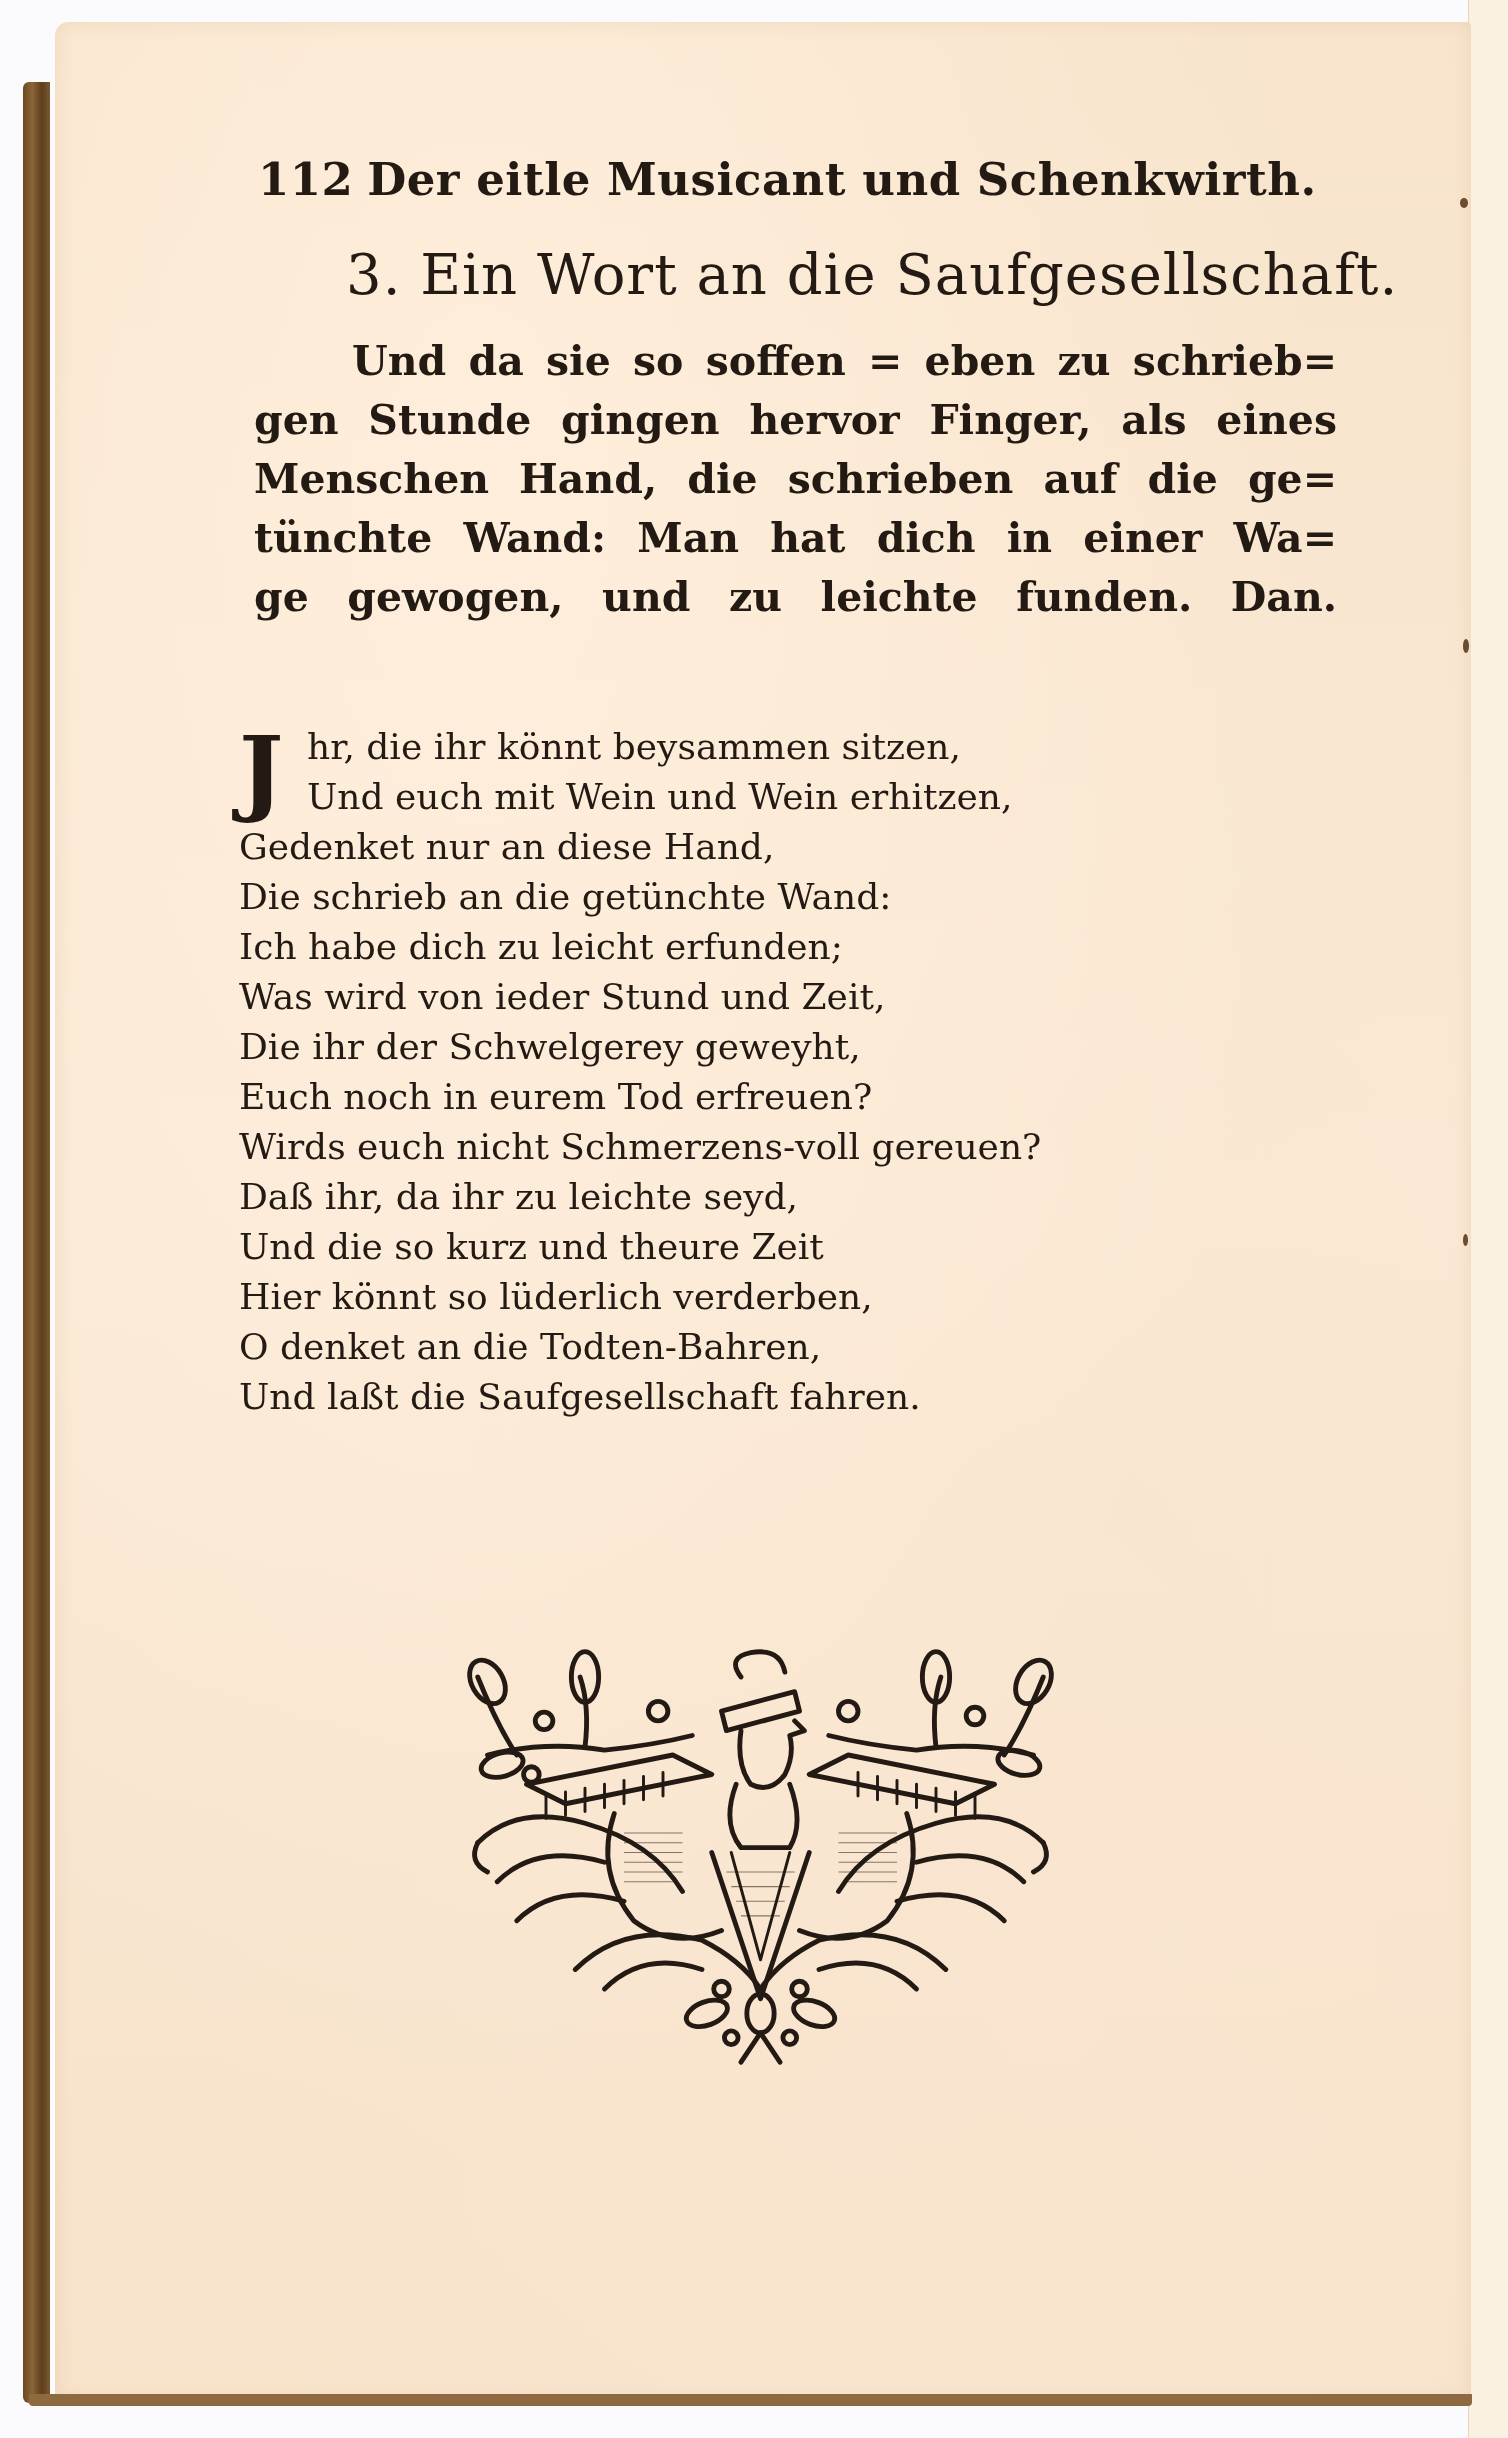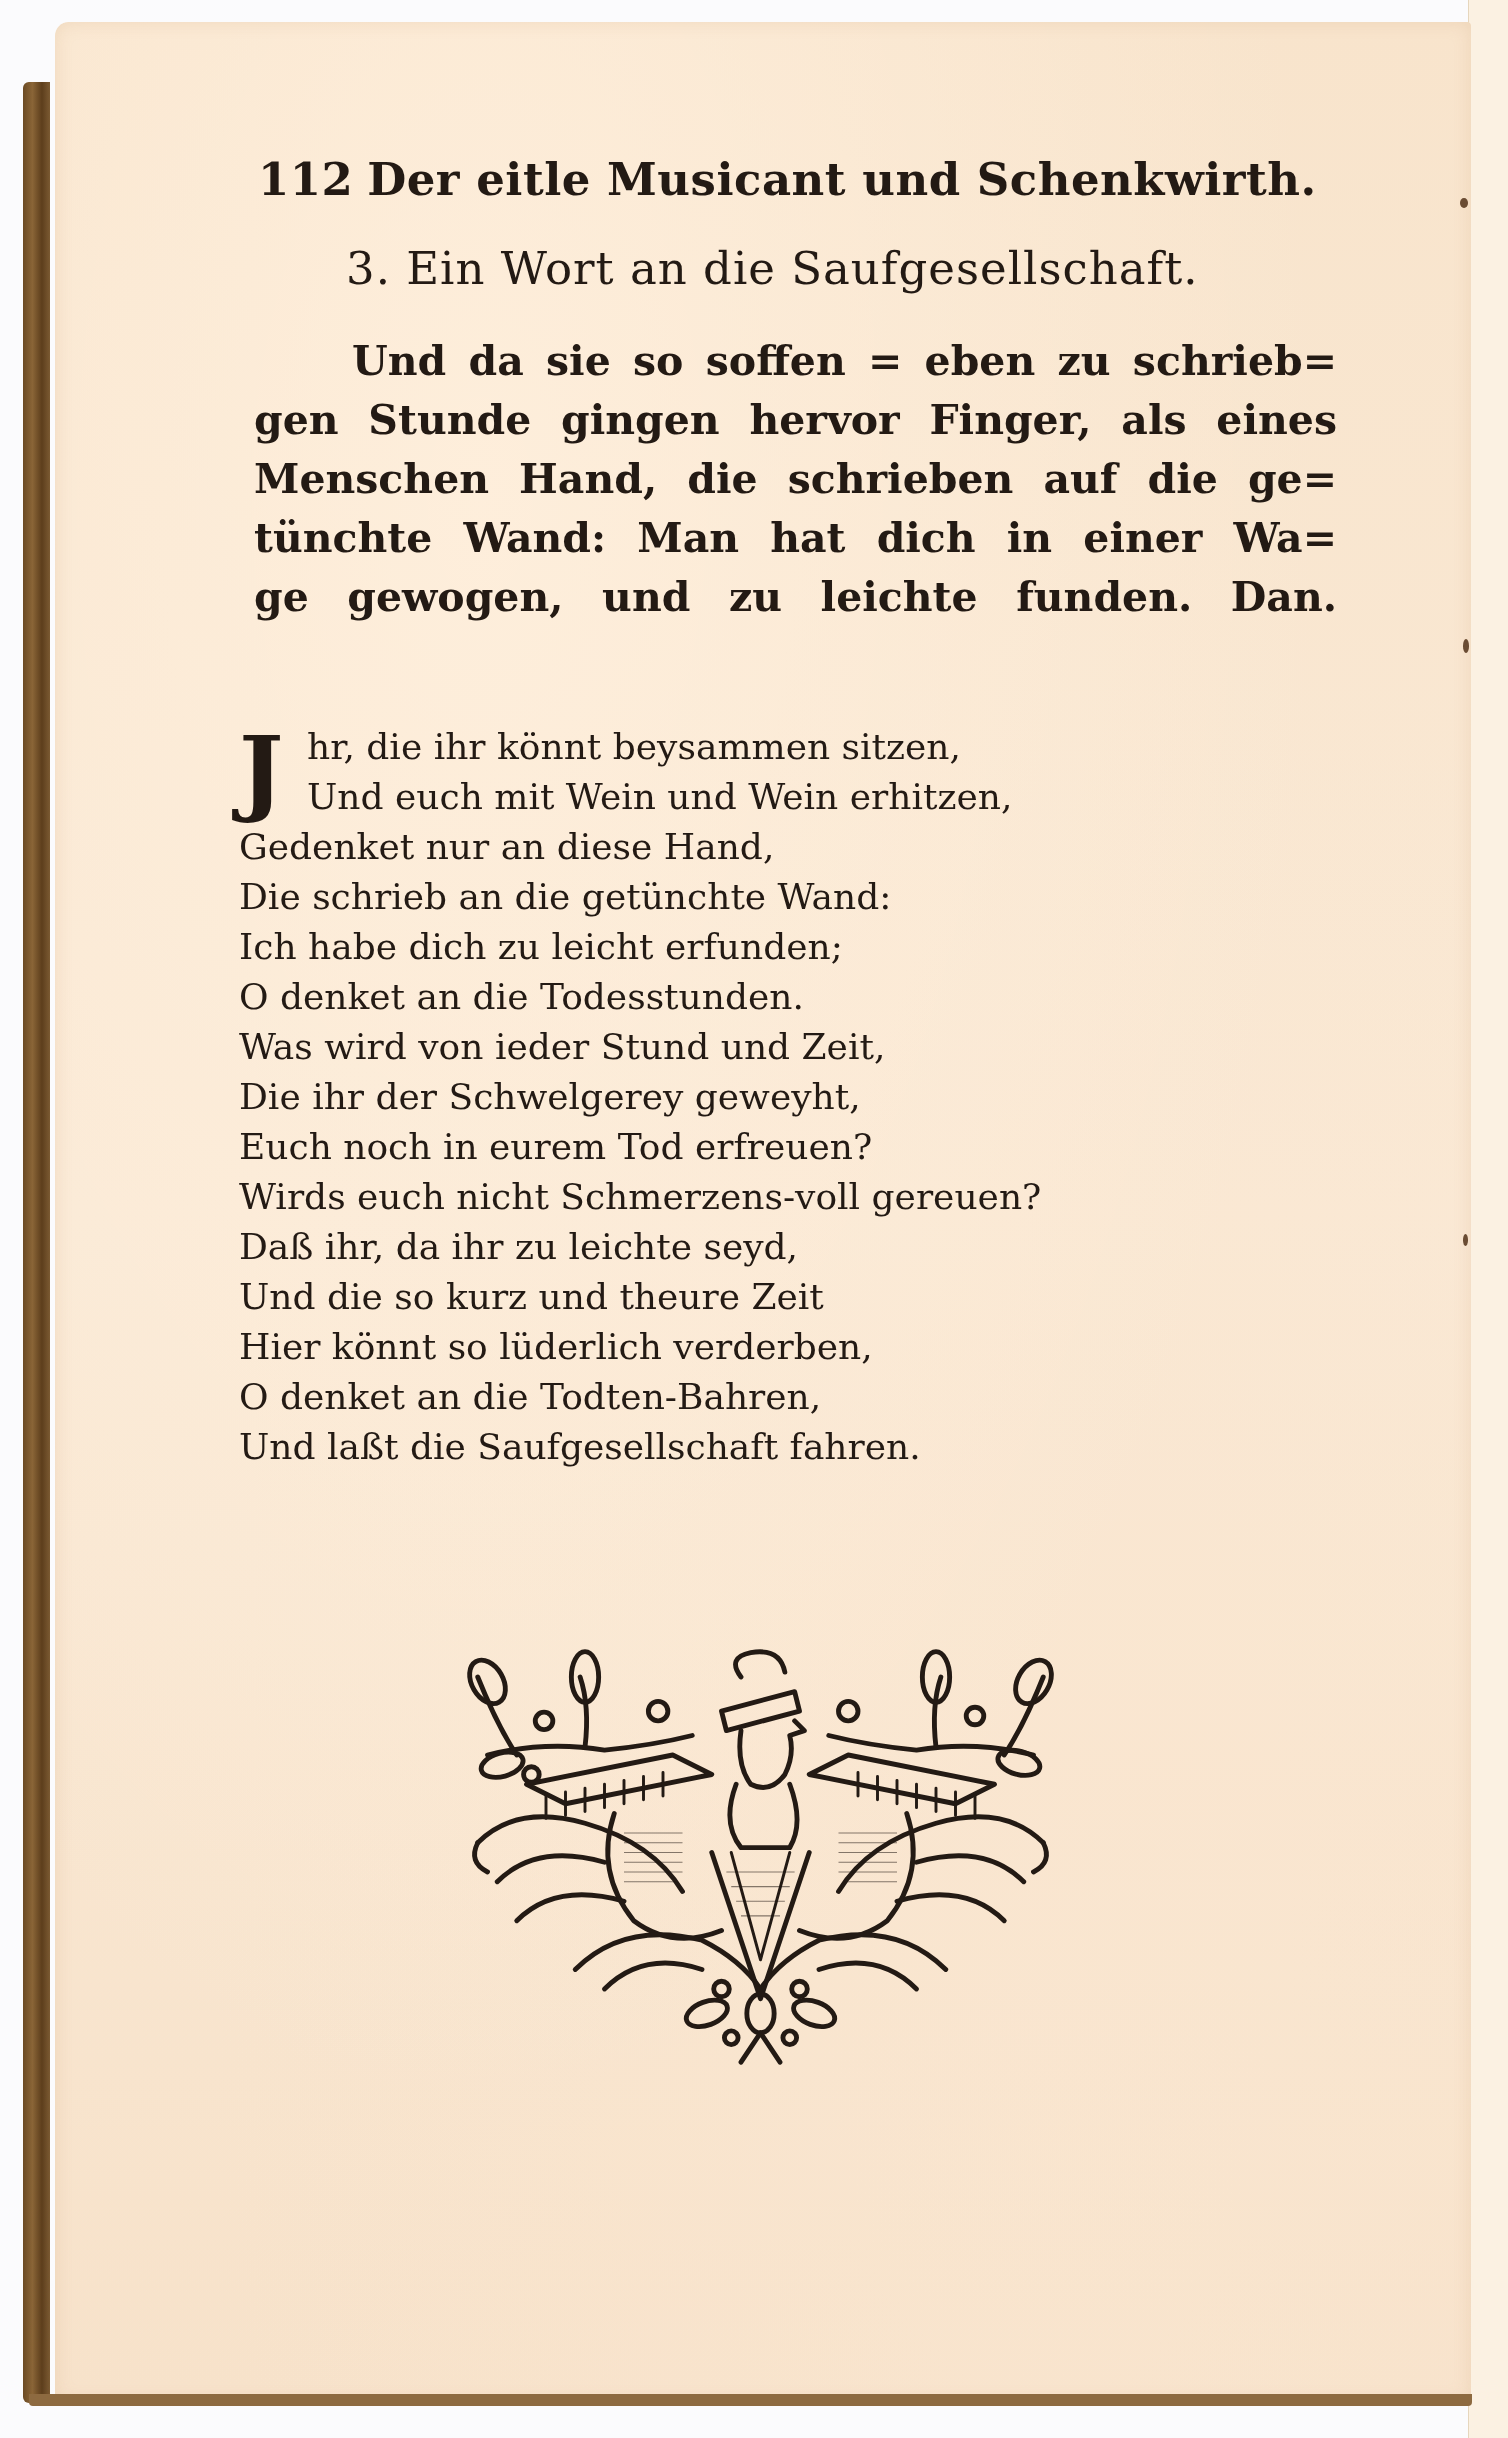--- a/index.html
+++ b/index.html
@@ -69,21 +69,21 @@
       white-space: nowrap;
       margin-top: 16px;
     }
     .running-head .pageno {
       margin-right: 13.7px;
     }
     .section-heading {
       position: absolute;
       left: 346px;
       top: 242px;
-      font-size: 45px;
+      font-size: 56px;
       letter-spacing: 1px;
       white-space: nowrap;
     }
     .prose {
       position: absolute;
       left: 254px;
       top: 332px;
       width: 1083px;
       font-family: "DejaVu Serif", serif;
       font-weight: bold;
@@ -166,21 +166,20 @@
   <span class="line">ge gewogen, und zu leichte funden. Dan.</span>
 </div>
 
 <div class="poem ink">
   <span class="dropcap">J</span>
   <span class="verse indent-cap">hr, die ihr könnt beysammen sitzen,</span>
   <span class="verse indent-cap">Und euch mit Wein und Wein erhitzen,</span>
   <span class="verse">Gedenket nur an diese Hand,</span>
   <span class="verse">Die schrieb an die getünchte Wand:</span>
   <span class="verse">Ich habe dich zu leicht erfunden;</span>
-  <span class="verse">O denket an die Todesstunden.</span>
   <span class="verse">Was wird von ieder Stund und Zeit,</span>
   <span class="verse">Die ihr der Schwelgerey geweyht,</span>
   <span class="verse">Euch noch in eurem Tod erfreuen?</span>
   <span class="verse">Wirds euch nicht Schmerzens-voll gereuen?</span>
   <span class="verse">Daß ihr, da ihr zu leichte seyd,</span>
   <span class="verse">Und die so kurz und theure Zeit</span>
   <span class="verse">Hier könnt so lüderlich verderben,</span>
   <span class="verse">O denket an die Todten-Bahren,</span>
   <span class="verse">Und laßt die Saufgesellschaft fahren.</span>
 </div>

